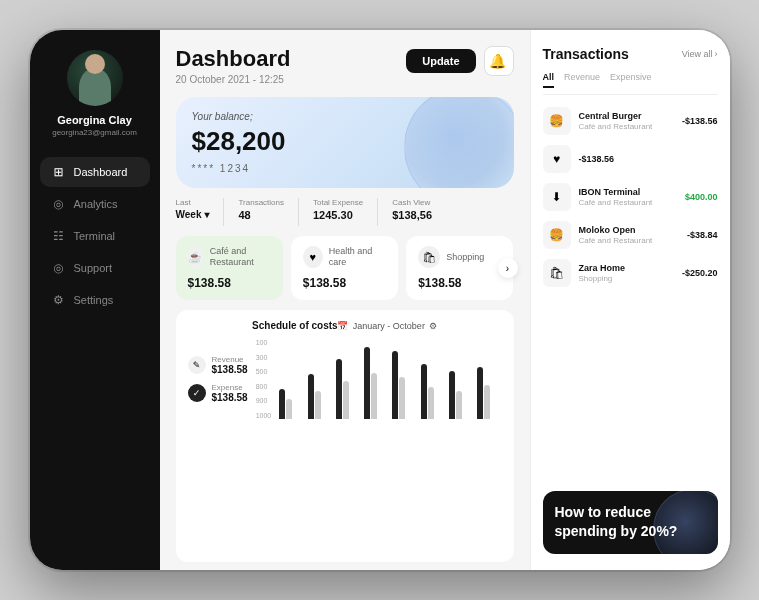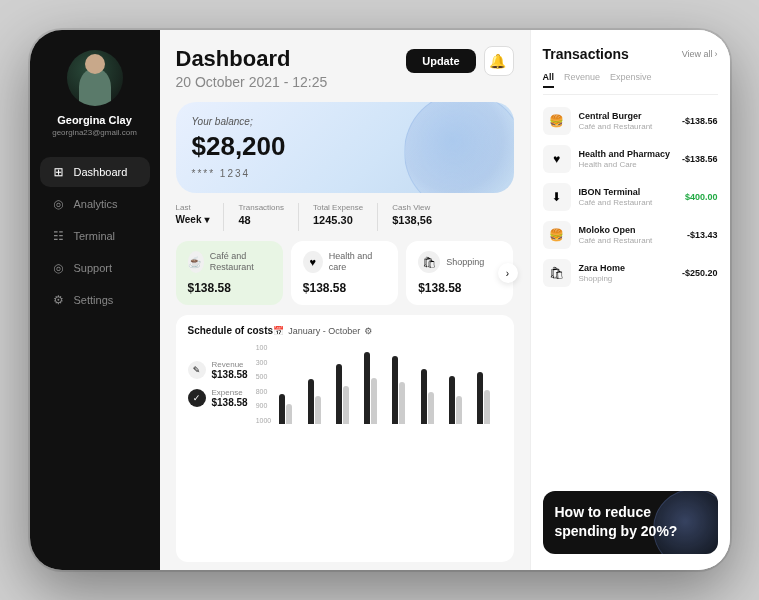--- a/index.html
+++ b/index.html
@@ -134,21 +134,21 @@
       align-items: flex-start;
       justify-content: space-between;
       margin-bottom: 12px;
     }
     .dash-title {
       font-size: 22px;
       font-weight: 800;
       color: #111;
     }
     .dash-date {
-      font-size: 14px;
+      font-size: 10px;
       color: #888;
       margin-top: 2px;
     }
     .header-actions {
       display: flex;
       gap: 8px;
       align-items: center;
     }
     .btn-update {
       background: #111;
@@ -322,21 +322,21 @@
     
     .schedule-section {
       background: #fff;
       border-radius: 12px;
       padding: 10px 12px;
       flex: 1;
     }
     .schedule-header {
       display: flex;
       align-items: center;
-      justify-content: flex-start;
+      justify-content: center;
       margin-bottom: 8px;
     }
     .schedule-title {
       font-size: 10px;
       font-weight: 600;
       color: #111;
     }
     .schedule-period {
       display: flex;
       align-items: center;
@@ -744,43 +744,39 @@
         <div class="trans-icon">🍔</div>
         <div class="trans-info">
           <div class="trans-name">Central Burger</div>
           <div class="trans-sub">Café and Restaurant</div>
         </div>
         <div class="trans-amount">-$138.56</div>
       </div>
 
       <div class="trans-item">
         <div class="trans-icon">♥</div>
-        <div class="trans-info">
-          <div class="trans-name">Health and Pharmacy</div>
-          <div class="trans-sub">Health and Care</div>
-        </div>
         <div class="trans-amount">-$138.56</div>
       </div>
 
       <div class="trans-item">
         <div class="trans-icon">⬇</div>
         <div class="trans-info">
           <div class="trans-name">IBON Terminal</div>
           <div class="trans-sub">Café and Restaurant</div>
         </div>
         <div class="trans-amount green">$400.00</div>
       </div>
 
       <div class="trans-item">
         <div class="trans-icon">🍔</div>
         <div class="trans-info">
           <div class="trans-name">Moloko Open</div>
           <div class="trans-sub">Café and Restaurant</div>
         </div>
-        <div class="trans-amount">-$13.43</div>
+        <div class="trans-amount">-$38.84</div>
       </div>
 
       <div class="trans-item">
         <div class="trans-icon">🛍</div>
         <div class="trans-info">
           <div class="trans-name">Zara Home</div>
           <div class="trans-sub">Shopping</div>
         </div>
         <div class="trans-amount">-$250.20</div>
       </div>

